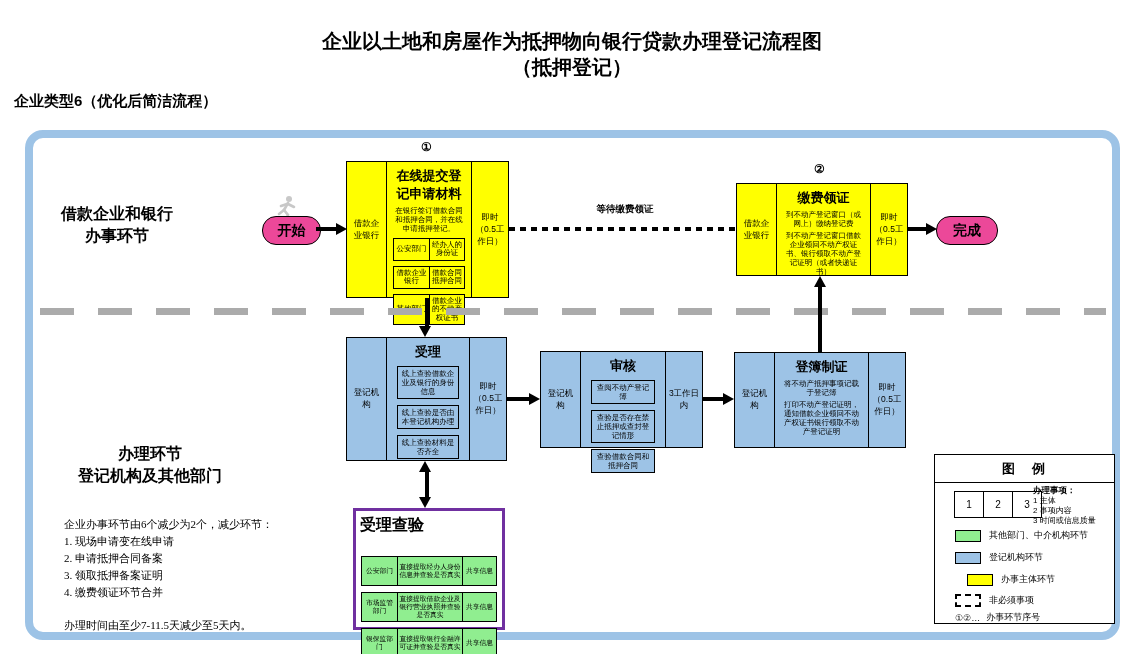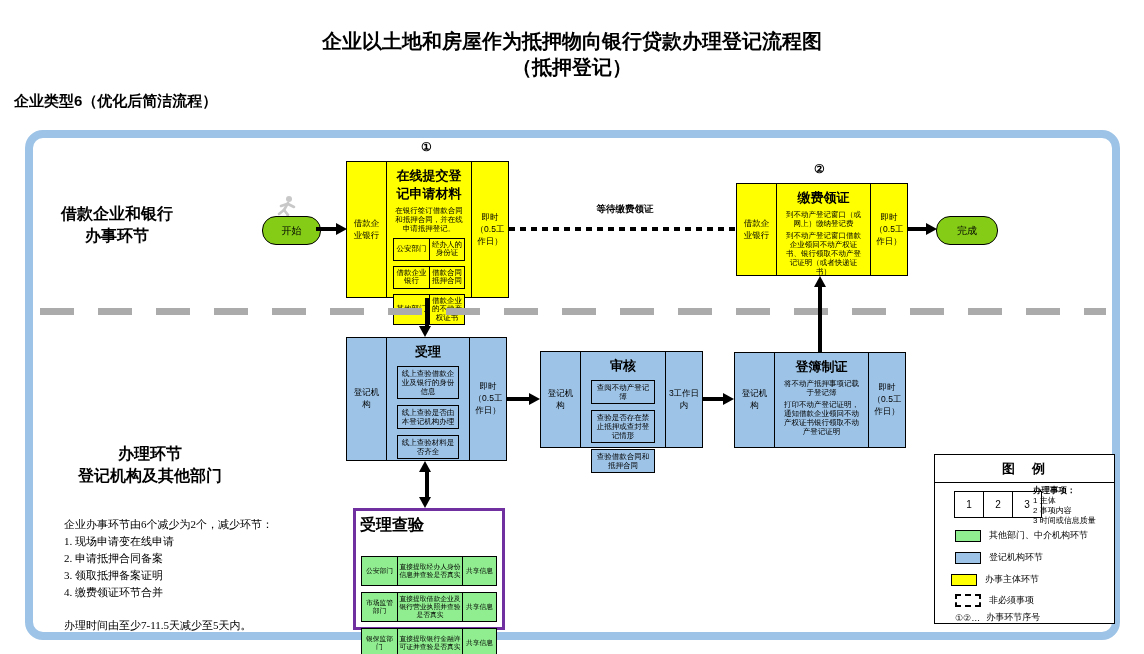--- a/index.html
+++ b/index.html
@@ -8,23 +8,23 @@
   .abs{position:absolute;}
   .ctr{text-align:center;}
   
   .main-title{left:0;top:28px;width:1144px;font-size:20px;font-weight:bold;line-height:26px;}
   .subtitle{left:14px;top:92px;font-size:15px;font-weight:bold;}
   
   .frame{left:25px;top:130px;width:1095px;height:510px;border:8px solid #9DC3E6;
          border-radius:18px;box-sizing:border-box;background:#fff;}
   .lane-label{font-size:16px;font-weight:bold;line-height:22px;}
   
-  .oval{border:1.2px solid #000;border-radius:14px;background:#84cc16;
+  .oval{border:1.2px solid #000;border-radius:14px;background:#ec4899;
         display:flex;align-items:center;justify-content:center;
-        font-size:10px;font-weight:normal;}
+        font-size:14px;font-weight:bold;}
   
   .stepbox{display:flex;border:1.6px solid #000;box-sizing:border-box;}
   .yellow{background:#FFFF00;}
   .blue{background:#9DC3E6;}
   .col{display:flex;align-items:center;justify-content:center;text-align:center;
        box-sizing:border-box;word-break:break-all;}
   .actor{width:40px;border-right:1.6px solid #000;font-size:8.5px;padding:1px 3px;}
   .time{width:37px;border-left:1.6px solid #000;font-size:8.5px;padding:1px 2px;}
   .mid{flex:1;flex-direction:column;justify-content:flex-start;padding:3px 4px;}
   .box-title{font-size:13px;font-weight:bold;margin:2px 0 2px 0;}
@@ -221,21 +221,21 @@
     <div>3 时间或信息质量</div>
   </div>
   <div class="lg-row" style="left:20px;top:74px;">
     <span class="swatch" style="background:#90EE90;"></span>
     <span>其他部门、中介机构环节</span>
   </div>
   <div class="lg-row" style="left:20px;top:96px;">
     <span class="swatch" style="background:#9DC3E6;"></span>
     <span>登记机构环节</span>
   </div>
-  <div class="lg-row" style="left:16px;top:118px;">
+  <div class="lg-row" style="left:32px;top:118px;">
     <span class="swatch" style="background:#FFFF00;"></span>
     <span>办事主体环节</span>
   </div>
   <div class="lg-row" style="left:20px;top:139px;">
     <span class="sw-dashed"></span>
     <span>非必须事项</span>
   </div>
   <div class="lg-row" style="left:20px;top:156px;">
     <span style="margin-right:6px;">①②…</span>
     <span>办事环节序号</span>

